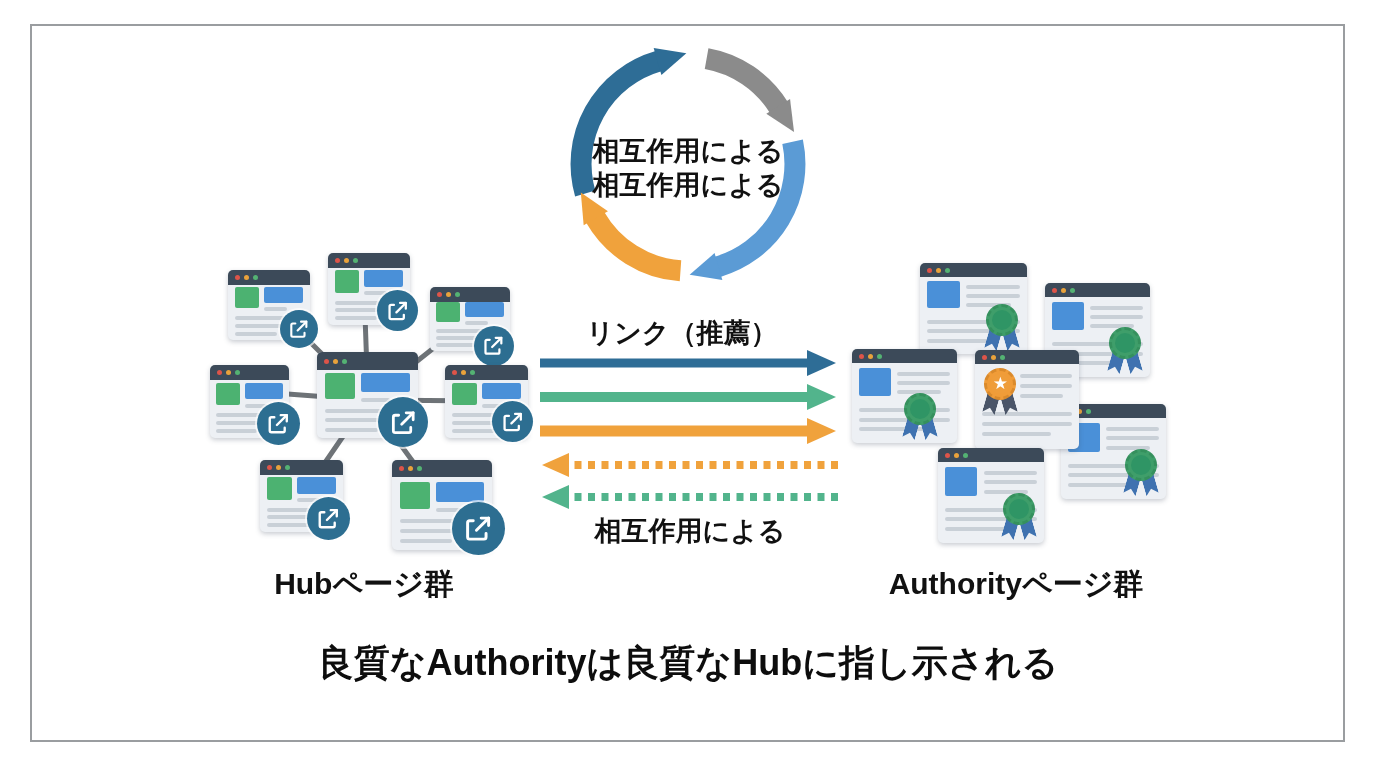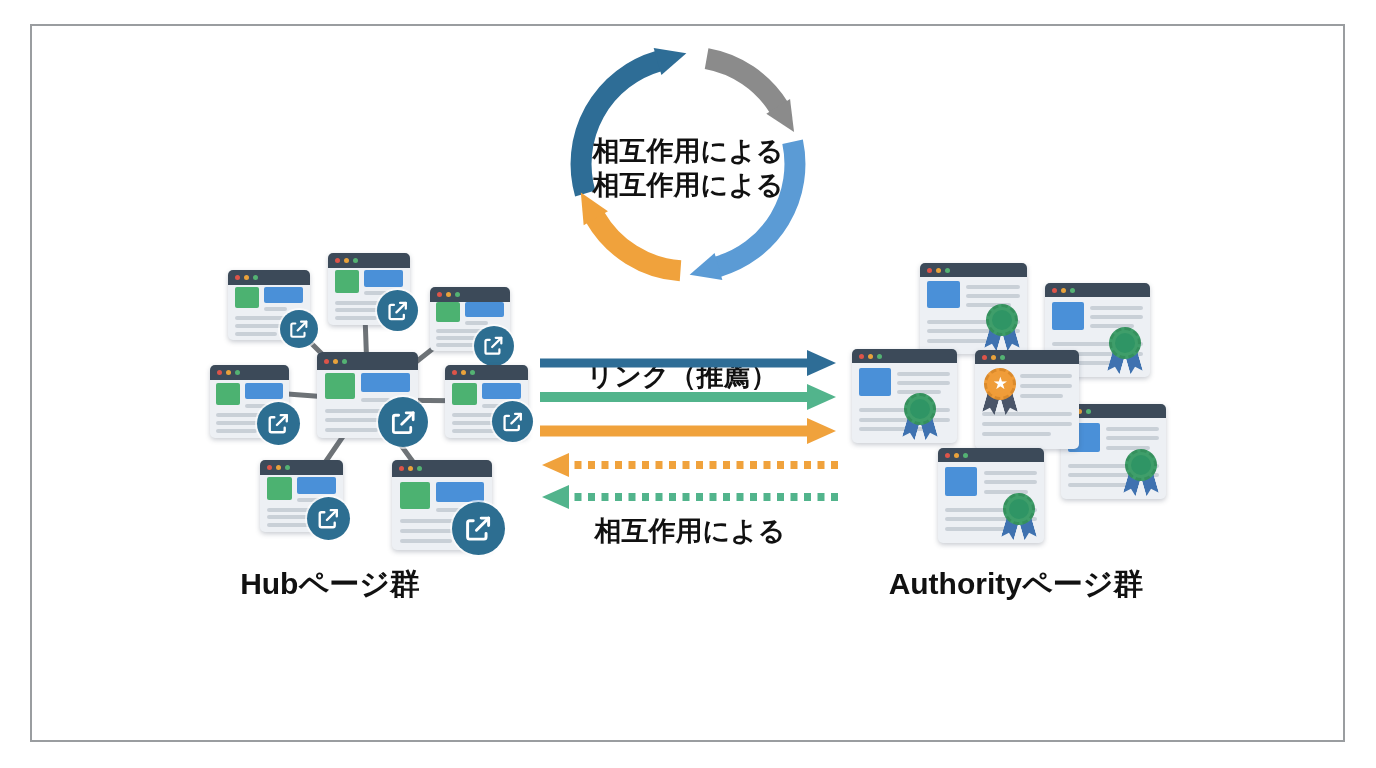--- a/index.html
+++ b/index.html
@@ -6,24 +6,24 @@
   html,body { width:1376px; height:768px; background:#ffffff; overflow:hidden;
               font-family:"Liberation Sans","DejaVu Sans",sans-serif; }
   .stage { position:relative; width:1376px; height:768px; background:#fff; }
   .frame { position:absolute; left:30px; top:24px; width:1315px; height:718px;
            border:2px solid #9a9da0; background:#fff; }
 
   
   .lbl { position:absolute; font-weight:700; color:#111; white-space:nowrap; }
   .cycle-text { position:absolute; left:688px; top:168px; transform:translate(-50%,-50%);
                 text-align:center; font-size:27px; font-weight:700; line-height:1.27; color:#111; }
-  .link-lbl  { left:682px; top:315px; transform:translateX(-50%); font-size:27px;margin-top:43px; }
+  .link-lbl  { left:682px; top:315px; transform:translateX(-50%); font-size:27px; }
   .score-lbl { left:690px; top:513px; transform:translateX(-50%); font-size:27px; }
   .grp-lbl   { top:564px; transform:translateX(-50%); font-size:30px; }
-  .grp-lbl.hub  { left:330px; }
+  .grp-lbl.hub  { left:364px; }
   .grp-lbl.auth { left:1016px; }
   .caption { position:absolute; left:688px; top:637px; transform:translateX(-50%);
              text-align:center; font-size:36px; font-weight:700; line-height:1.47;
              color:#0d0d0d; white-space:nowrap; }
 
   
   svg.layer { position:absolute; overflow:visible; }
   .cycle-svg { left:560px; top:36px; width:256px; height:256px; }
   .hub-links { left:200px; top:250px; width:340px; height:312px; }
   .mid-arrows { left:528px; top:340px; width:322px; height:176px; }
@@ -440,14 +440,15 @@
       <span class="ros-circle">
           <i></i>
         </span>
     </div>
   </div>
 
   <div class="lbl grp-lbl hub">Hubページ群</div>
   <div class="lbl grp-lbl auth">Authorityページ群</div>
 
   <div class="caption">
+    <div>良質なAuthorityは良質なHubに指し示される</div>
   </div>
 </div>
 
 </body></html>

